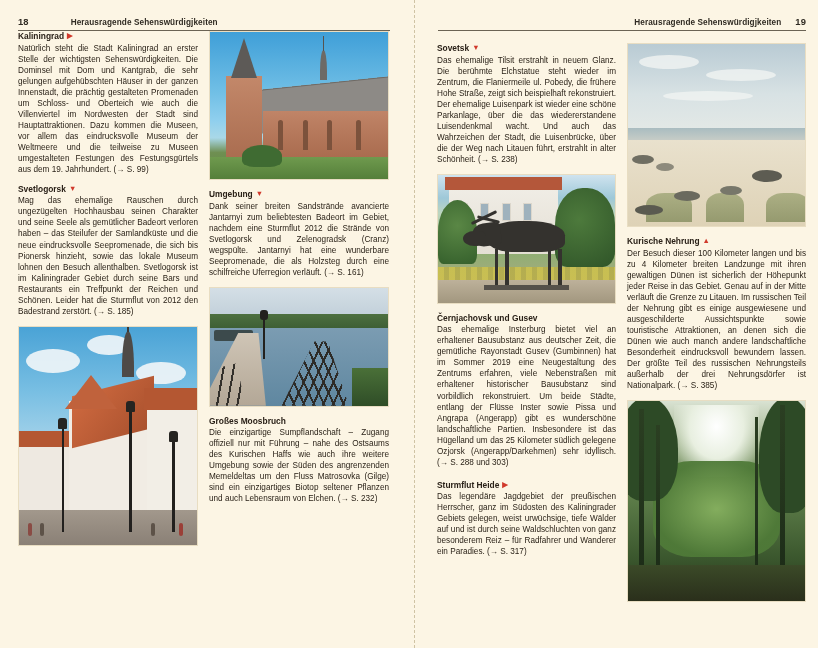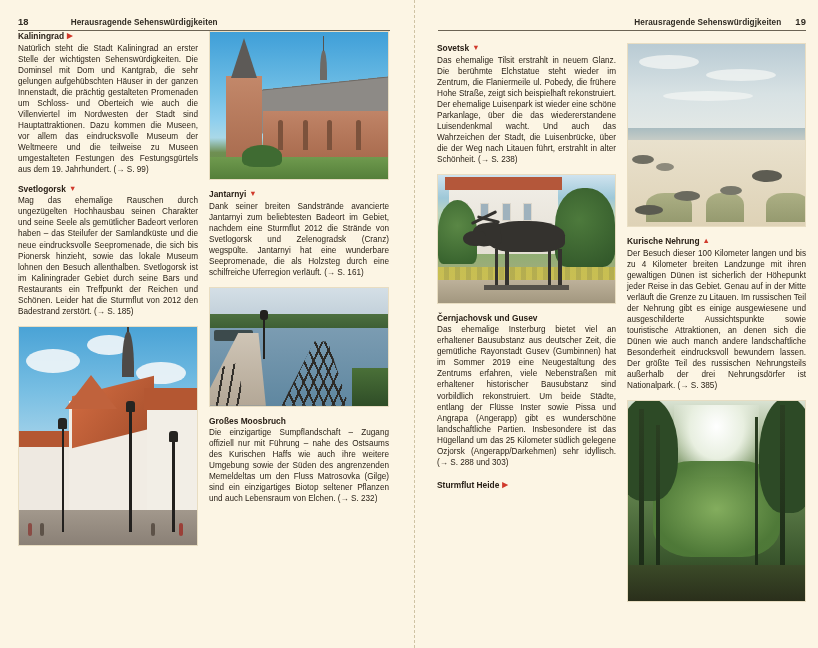--- a/index.html
+++ b/index.html
@@ -482,21 +482,21 @@
             <span class="win" style="left:52%"></span>
             <span class="win" style="left:66%"></span>
             <span class="win" style="left:82%"></span>
             <span class="lawn"></span>
             <span class="bush"></span>
           </span>
         </figure>
 
         <div class="entry">
           <h3>
-            <span>Jantarnyi</span><span class="marker">▼</span>
+            <span>Umgebung</span><span class="marker">▼</span>
           </h3>
           <p>Dank seiner breiten Sandstrände avancierte Jantarnyi zum beliebtesten Badeort im Gebiet, nachdem eine Sturmflut 2012 die Strände von Svetlogorsk und Zelenogradsk (Cranz) wegspülte. Jantarnyi hat eine wunderbare Seepromenade, die als Holzsteg durch eine schilfreiche Uferregion verläuft. (→ S. 161)</p>
         </div>
 
         <figure>
           <span class="ph ph-board">
             <span class="sky"></span>
             <span class="treeline"></span>
             <span class="water"></span>
             <span class="barge"></span>
@@ -567,20 +567,21 @@
           <h3>
             <span>Černjachovsk und Gusev</span>
           </h3>
           <p>Das ehemalige Insterburg bietet viel an erhaltener Bausubstanz aus deutscher Zeit, die gemütliche Rayonstadt Gusev (Gumbinnen) hat im Sommer 2019 eine Neugestaltung des Zentrums erfahren, viele Nebenstraßen mit erhaltener historischer Bausubstanz sind vorbildlich rekonstruiert. Um beide Städte, entlang der Flüsse Inster sowie Pissa und Angrapa (Angerapp) gibt es wunderschöne landschaftliche Partien. Insbesondere ist das Hügelland um das 25 Kilometer südlich gelegene Ozjorsk (Angerapp/Darkehmen) sehr idyllisch. (→ S. 288 und 303)</p>
         </div>
 
         <div class="entry" style="margin-top:12px;">
           <h3>
             <span>Sturmflut Heide</span><span class="marker">▶</span>
           </h3>
+          <p>Das legendäre Jagdgebiet der preußischen Herrscher, ganz im Südosten des Kaliningrader Gebiets gelegen, weist urwüchsige, tiefe Wälder auf und ist durch seine Waldschluchten von ganz besonderem Reiz – für Radfahrer und Wanderer ein Paradies. (→ S. 317)</p>
         </div>
 
       </div>
 
       <div class="col">
 
         <figure>
           <span class="ph ph-beach">
             <span class="sky2"></span>
             <span class="cl cl1"></span>

